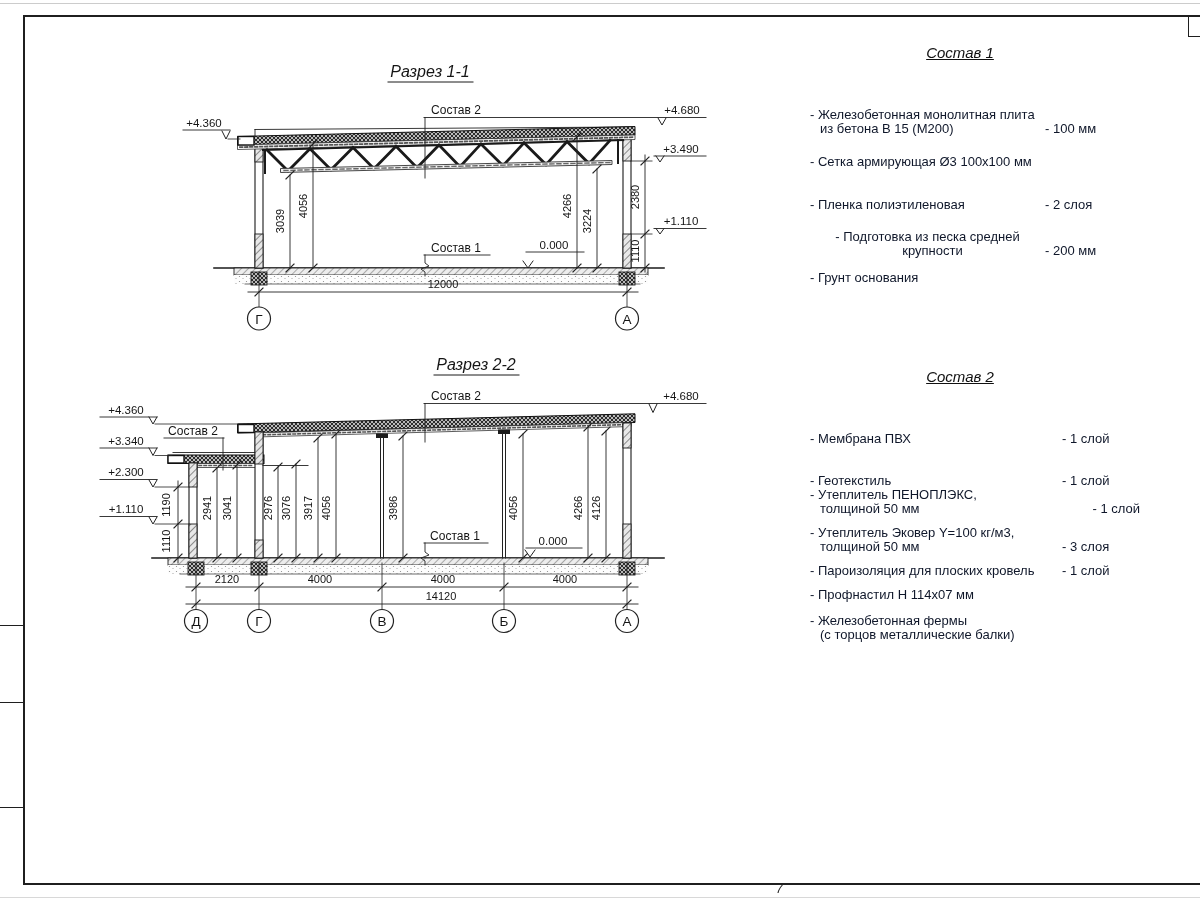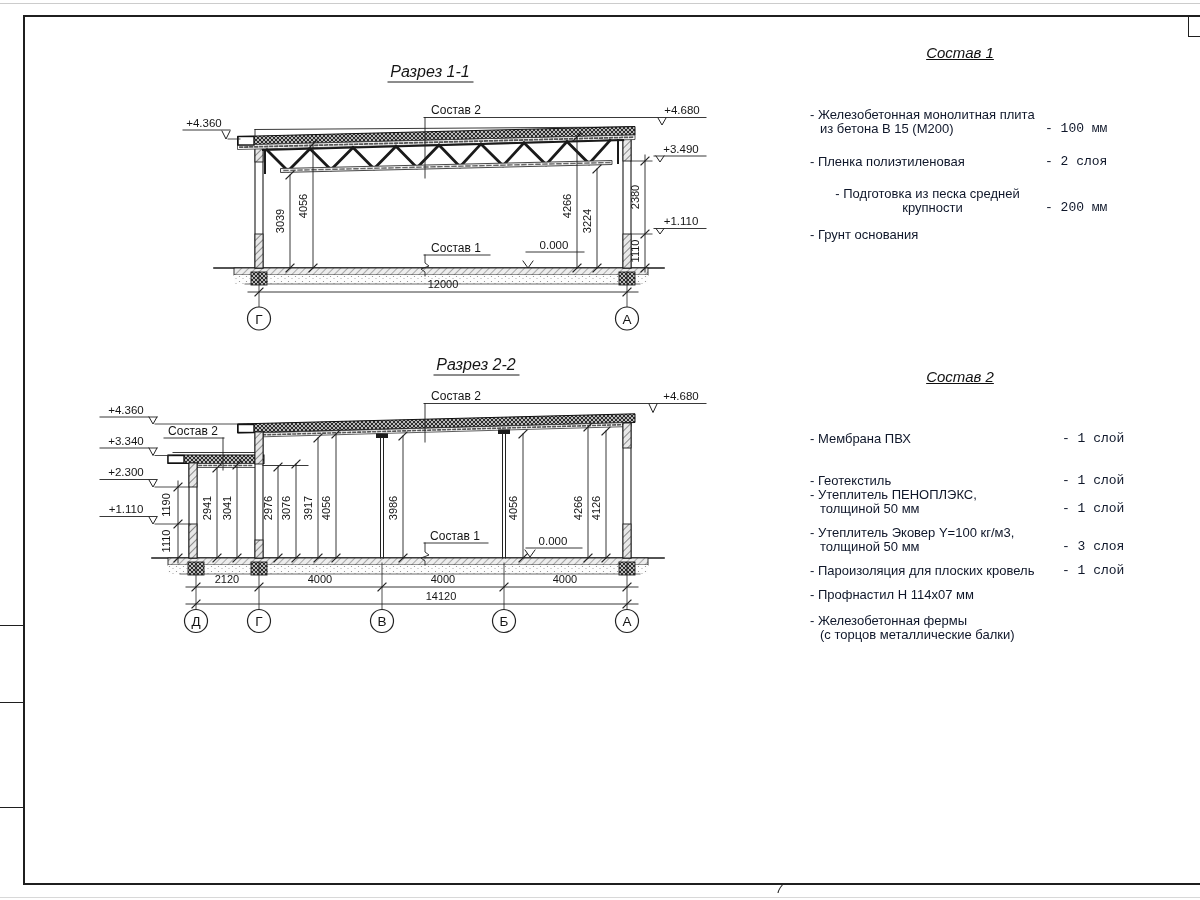--- a/index.html
+++ b/index.html
@@ -10,21 +10,21 @@
   .frame{position:absolute;background:#1f1f1f;}
   .grayline{position:absolute;background:#cccccc;}
   
   .list-title{position:absolute;width:160px;text-align:center;font-size:15px;font-style:italic;
               text-decoration:underline;color:#111;}
   .mlist{position:absolute;width:330px;font-size:13px;line-height:14px;color:#0f172a;}
   .mitem{display:flex;align-items:flex-end;}
   .mname{width:235px;}
   .mlist2 .mname{width:252px;}
   .mline2{padding-left:10px;}
-  .mval{white-space:nowrap;font-family:Liberation Mono, monospace;}
+  .mval{white-space:nowrap;}
   svg text{fill:#151515;font-family:"Liberation Sans","DejaVu Sans",sans-serif;}
   .t-dim{font-size:11px;}
   .t-elev{font-size:11.5px;}
   .t-axis{font-size:13.5px;}
   .t-call{font-size:12px;}
   .t-title{font-size:16px;font-style:italic;}
   .pagenum{position:absolute;font-size:12px;font-style:italic;color:#222;}
 </style>
 </head>
 <body>
@@ -352,20 +352,24 @@
 
   <div class="list-title" style="left:880px;top:44px;">Состав 1</div>
   <div class="mlist" style="left:810px;top:108px;">
     <div class="mitem" style="margin-bottom:19px;">
       <div class="mname">
           <div>- Железобетонная  монолитная плита</div>
           <div class="mline2">из бетона В 15 (М200)</div>
         </div>
       <div class="mval">- 100 мм</div>
     </div>
+    <div class="mitem" style="margin-bottom:29px;">
+      <div class="mname">- Сетка армирующая Ø3 100х100 мм</div>
+      <div class="mval"></div>
+    </div>
     <div class="mitem" style="margin-bottom:18px;">
       <div class="mname">- Пленка полиэтиленовая</div>
       <div class="mval">-  2 слоя</div>
     </div>
     <div class="mitem" style="margin-bottom:13px;text-align:center;">
       <div class="mname">
           <div>- Подготовка из песка средней</div>
           <div class="mline2">крупности</div>
         </div>
       <div class="mval">- 200 мм</div>
@@ -379,21 +383,21 @@
   <div class="list-title" style="left:880px;top:368px;">Состав 2</div>
   <div class="mlist mlist2" style="left:810px;top:432px;">
     <div class="mitem" style="margin-bottom:28px;">
       <div class="mname">- Мембрана ПВХ</div>
       <div class="mval">- 1 слой</div>
     </div>
     <div class="mitem" style="">
       <div class="mname">- Геотекстиль</div>
       <div class="mval">- 1 слой</div>
     </div>
-    <div class="mitem" style="margin-bottom:10px;">
+    <div class="mitem" style="margin-bottom:10px;justify-content:space-between;">
       <div class="mname">
           <div>- Утеплитель ПЕНОПЛЭКС,</div>
           <div class="mline2">толщиной 50 мм</div>
         </div>
       <div class="mval">- 1 слой</div>
     </div>
     <div class="mitem" style="margin-bottom:10px;">
       <div class="mname">
           <div>- Утеплитель Эковер Y=100 кг/м3,</div>
           <div class="mline2">толщиной 50 мм</div>

